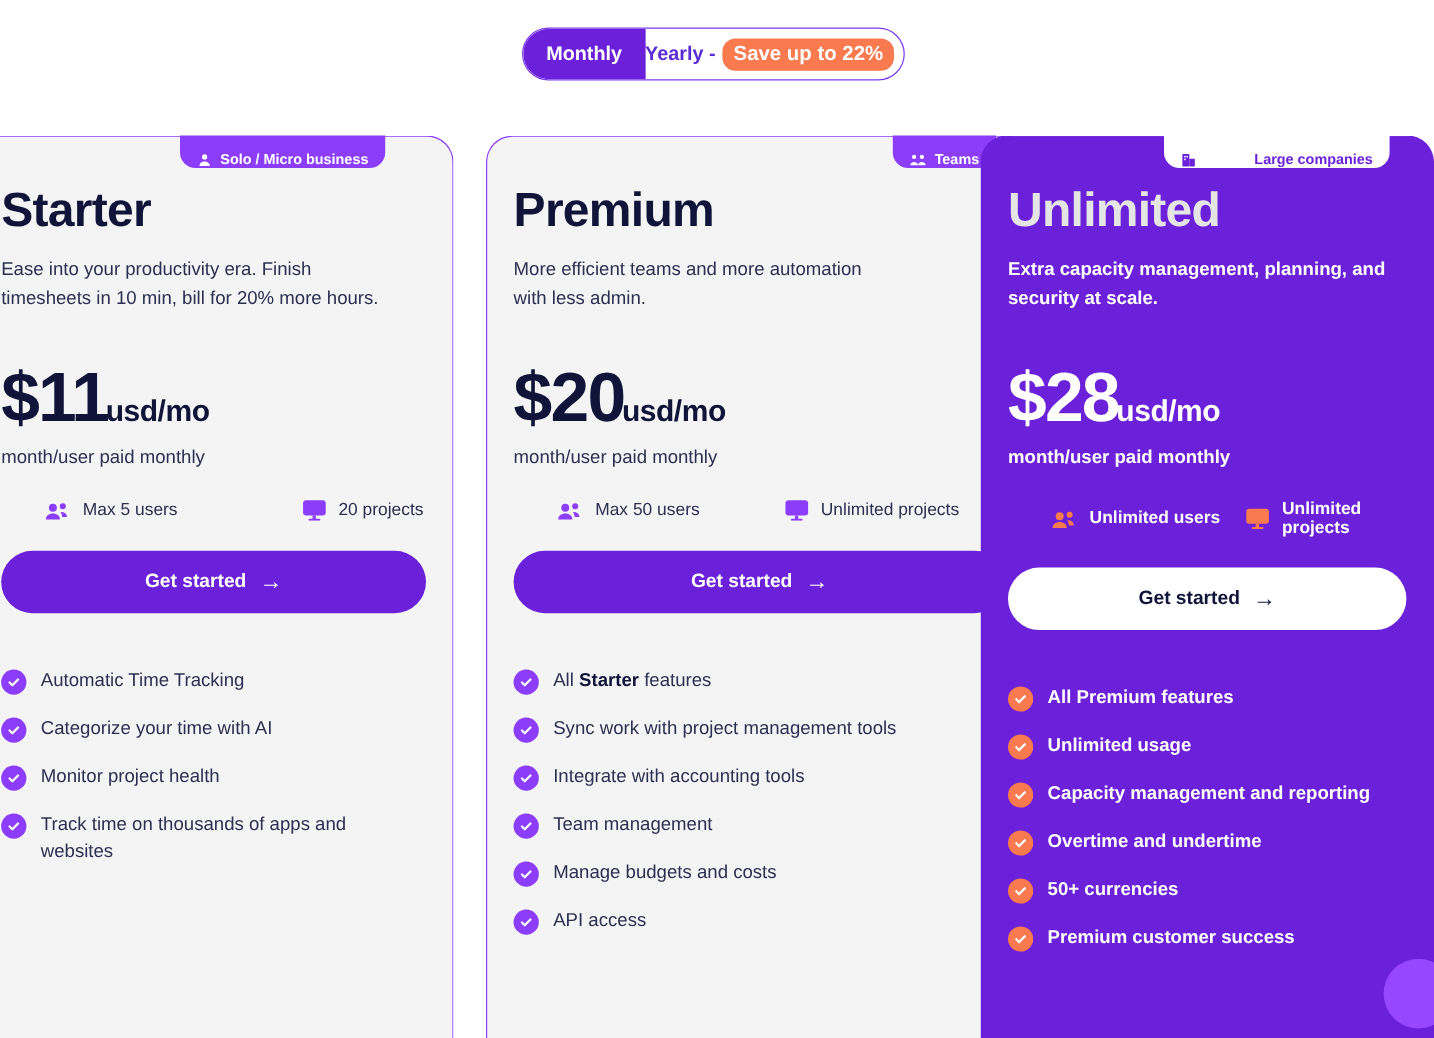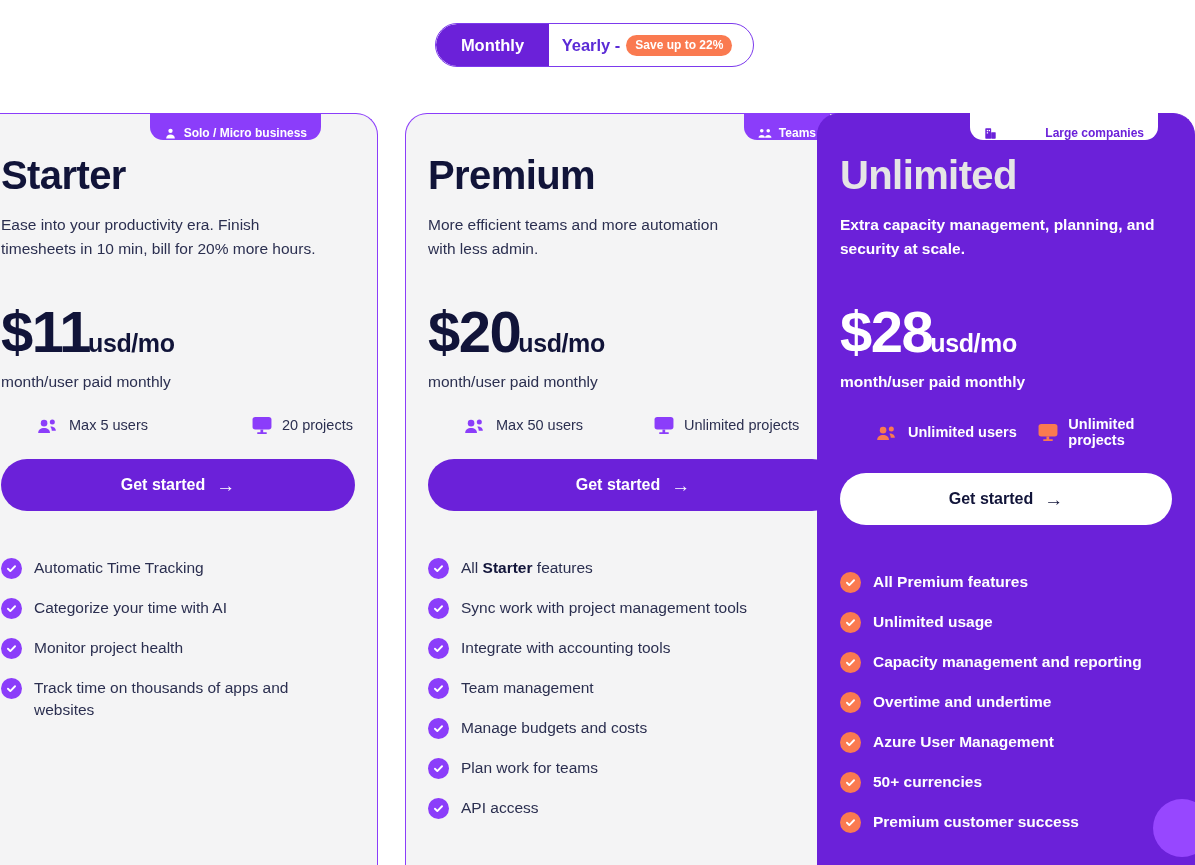--- a/index.html
+++ b/index.html
@@ -29,21 +29,21 @@
   .toggle-opt.active {
     background: #6b21d9; color: #ffffff;
     width: 113px;
     border-radius: 22px 0 0 22px;
   }
   .toggle-opt.inactive {
     flex: 1; color: #5b2bd6; gap: 6px; padding-right: 8px;
   }
   .save-pill {
     background: #fa7a50; color: #ffffff;
-    font-size: 12px; font-weight: bold;
+    font-size: 17px; font-weight: bold;
     border-radius: 11px; padding: 3px 9px 4px;
     white-space: nowrap;
   }
 
   
   .card {
     position: absolute; top: 113px;
     border: 1.4px solid #8b3dfa;
     border-radius: 22px 22px 0 0;
     border-bottom: none;
@@ -332,28 +332,20 @@
         </span>
         <span class="feature-text">Team management</span>
       </li>
       <li class="feature">
         <span class="check purple">
           <svg width="11" height="11" viewBox="0 0 14 14" fill="none" stroke="#ffffff" stroke-width="2.4" stroke-linecap="round" stroke-linejoin="round">
               <path d="M2.5 7.3l3 3 6-6.2"></path>
             </svg>
         </span>
         <span class="feature-text">Manage budgets and costs</span>
-      </li>
-      <li class="feature">
-        <span class="check purple">
-          <svg width="11" height="11" viewBox="0 0 14 14" fill="none" stroke="#ffffff" stroke-width="2.4" stroke-linecap="round" stroke-linejoin="round">
-              <path d="M2.5 7.3l3 3 6-6.2"></path>
-            </svg>
-        </span>
-        <span class="feature-text">Plan work for teams</span>
       </li>
       <li class="feature">
         <span class="check purple">
           <svg width="11" height="11" viewBox="0 0 14 14" fill="none" stroke="#ffffff" stroke-width="2.4" stroke-linecap="round" stroke-linejoin="round">
               <path d="M2.5 7.3l3 3 6-6.2"></path>
             </svg>
         </span>
         <span class="feature-text">API access</span>
       </li>
     </ul>
@@ -443,28 +435,20 @@
             </svg>
         </span>
         <span class="feature-text">Overtime and undertime</span>
       </li>
       <li class="feature">
         <span class="check orange">
           <svg width="11" height="11" viewBox="0 0 14 14" fill="none" stroke="#ffffff" stroke-width="2.4" stroke-linecap="round" stroke-linejoin="round">
               <path d="M2.5 7.3l3 3 6-6.2"></path>
             </svg>
         </span>
-        <span class="feature-text">Azure User Management</span>
-      </li>
-      <li class="feature">
-        <span class="check orange">
-          <svg width="11" height="11" viewBox="0 0 14 14" fill="none" stroke="#ffffff" stroke-width="2.4" stroke-linecap="round" stroke-linejoin="round">
-              <path d="M2.5 7.3l3 3 6-6.2"></path>
-            </svg>
-        </span>
         <span class="feature-text">50+ currencies</span>
       </li>
       <li class="feature">
         <span class="check orange">
           <svg width="11" height="11" viewBox="0 0 14 14" fill="none" stroke="#ffffff" stroke-width="2.4" stroke-linecap="round" stroke-linejoin="round">
               <path d="M2.5 7.3l3 3 6-6.2"></path>
             </svg>
         </span>
         <span class="feature-text">Premium customer success</span>
       </li>

